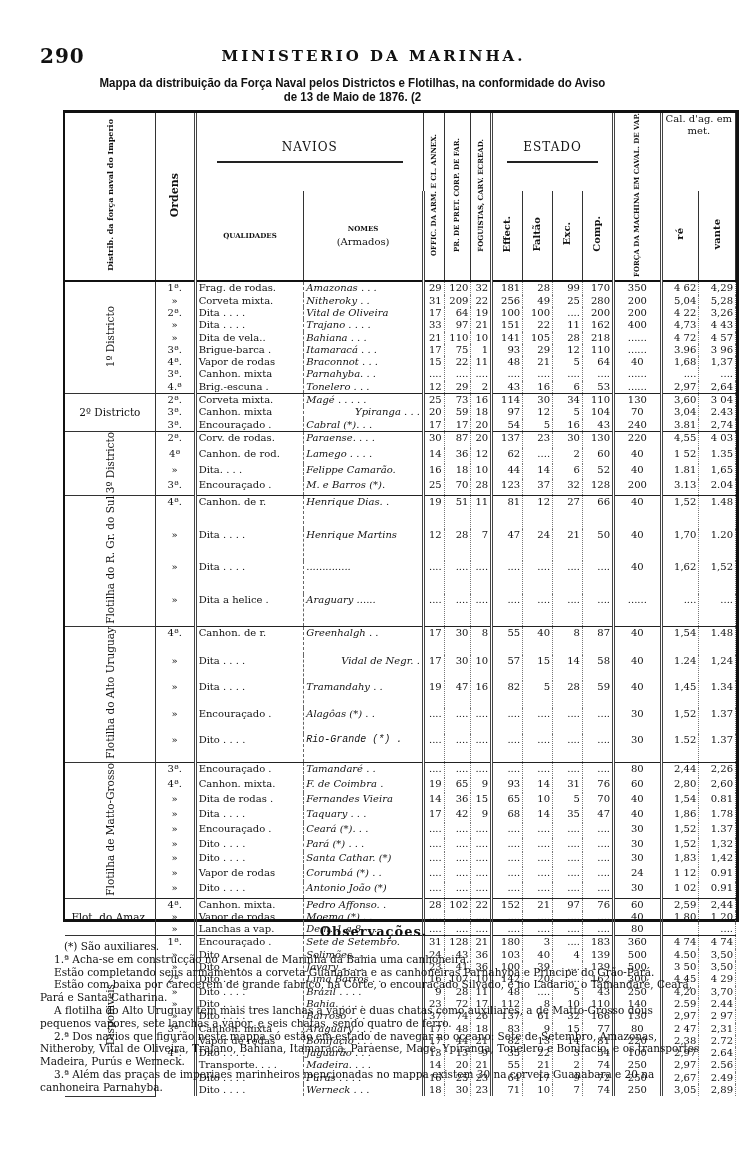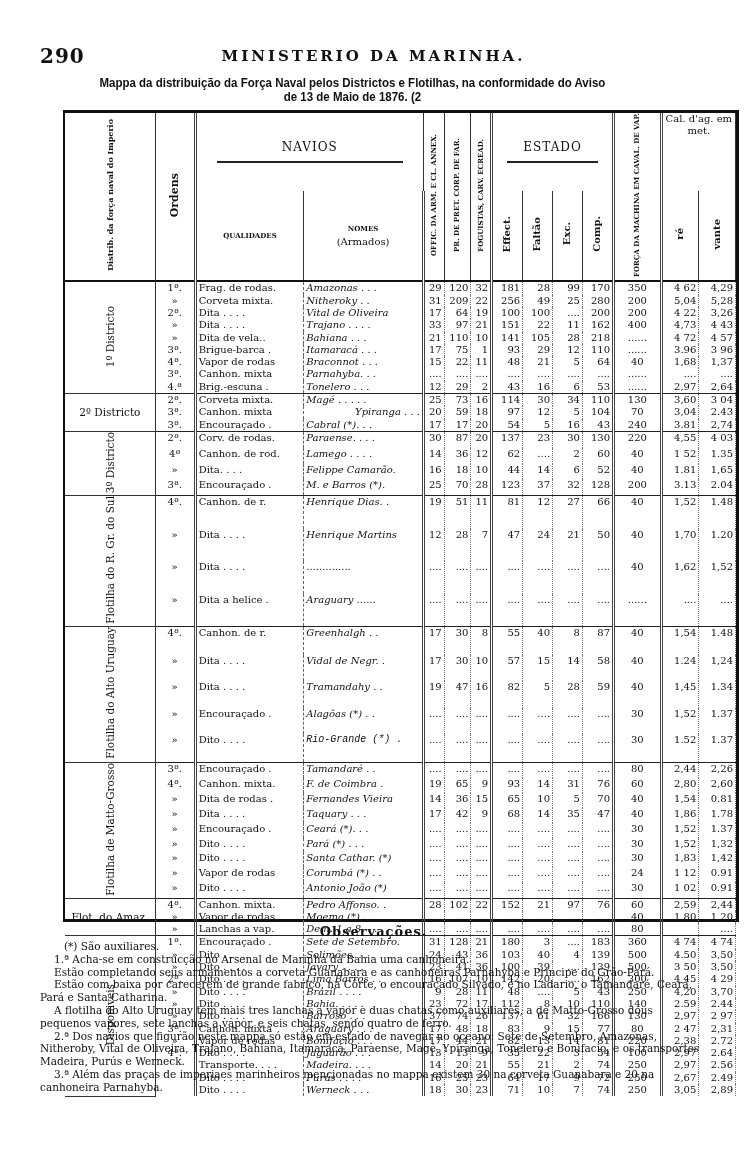--- a/index.html
+++ b/index.html
@@ -382,21 +382,21 @@
           <td class="num">40</td>
           <td class="num">8</td>
           <td class="num dbl">87</td>
           <td class="cen dbl">40</td>
           <td class="num">1,54</td>
           <td class="num">1.48</td>
         </tr>
         <tr>
           <td class="cen" style="border-right: 3px double rgb(68, 68, 68);">»</td>
           <td class="" style="border-right: 1px dashed rgb(102, 102, 102);">Dita . . . .</td>
-          <td class="it" style="border-right: 3px double rgb(68, 68, 68);">Vidal de Negr. .</td>
+          <td class="it" style="border-right: 3px double rgb(68, 68, 68); text-align: right;">Vidal de Negr. .</td>
           <td class="num">17</td>
           <td class="num">30</td>
           <td class="num dbl">10</td>
           <td class="num">57</td>
           <td class="num">15</td>
           <td class="num">14</td>
           <td class="num dbl">58</td>
           <td class="cen dbl">40</td>
           <td class="num">1.24</td>
           <td class="num">1,24</td>

